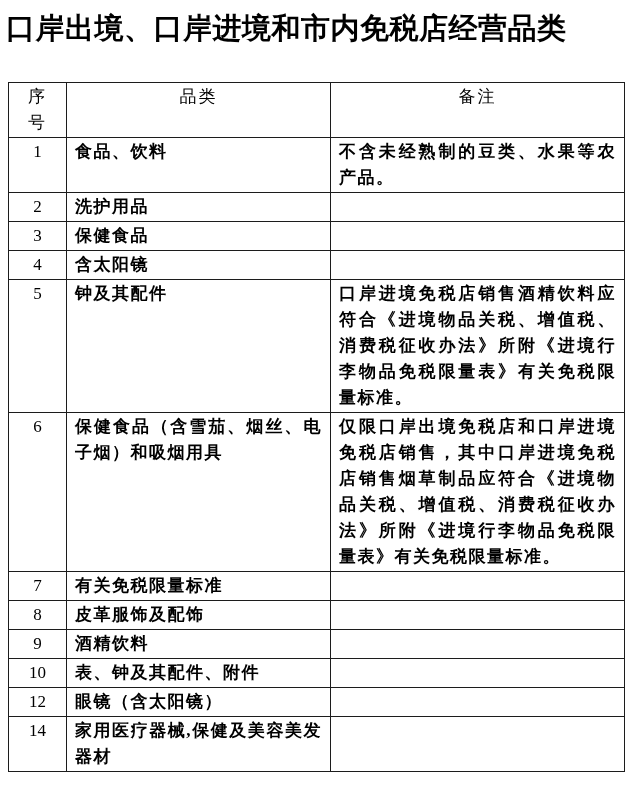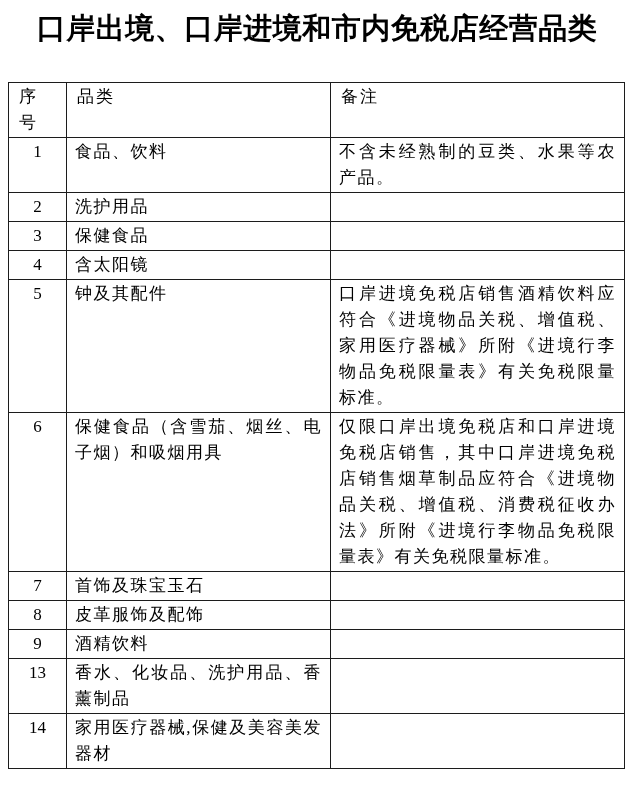--- a/index.html
+++ b/index.html
@@ -18,21 +18,21 @@
     width: 634px;
     height: 796px;
     background: #ffffff;
     position: relative;
   }
   .doc-title {
     margin: 8px 6px 0 6px;
     font-size: 29px;
     line-height: 40px;
     font-weight: bold;
-    text-align: center;
+    text-align: left;
     letter-spacing: 0.5px;
     white-space: nowrap;
   }
   table.category-table {
     border-collapse: collapse;
     table-layout: fixed;
     margin: 34px 0 0 8px;
     width: 617px;
     background: #ffffff;
   }
@@ -44,35 +44,36 @@
     border: 1px solid #1c1c1c;
     font-size: 17px;
     line-height: 26px;
     vertical-align: top;
     padding: 1px 8px;
     word-break: break-all;
     overflow: hidden;
   }
   .category-table th {
     font-weight: normal;
-    text-align: left;
+    text-align: center;
     padding: 1px 10px;
     letter-spacing: 2px;
     height: 26px;
   }
   .category-table td.col-no {
     text-align: center;
     padding: 1px 2px;
     letter-spacing: 0;
   }
   .category-table td.col-cat,
   .category-table td.col-remark {
     text-align: justify;
     text-justify: inter-character;
     letter-spacing: 1.5px;
+    font-weight: bold;
   }
 </style>
 </head>
 <body>
 
 <div class="page">
 
   <h1 class="doc-title">口岸出境、口岸进境和市内免税店经营品类</h1>
 
   <table class="category-table">
@@ -105,45 +106,50 @@
           <td class="col-remark"></td>
         </tr>
         <tr>
           <td class="col-no">4</td>
           <td class="col-cat">含太阳镜</td>
           <td class="col-remark"></td>
         </tr>
         <tr>
           <td class="col-no">5</td>
           <td class="col-cat">钟及其配件</td>
-          <td class="col-remark">口岸进境免税店销售酒精饮料应符合《进境物品关税、增值税、家用医疗器械》所附《进境行李物品免税限量表》有关免税限量标准。</td>
+          <td class="col-remark">口岸进境免税店销售酒精饮料应符合《进境物品关税、增值税、消费税征收办法》所附《进境行李物品免税限量表》有关免税限量标准。</td>
         </tr>
         <tr>
           <td class="col-no">6</td>
           <td class="col-cat">保健食品（含雪茄、烟丝、电子烟）和吸烟用具</td>
           <td class="col-remark">仅限口岸出境免税店和口岸进境免税店销售，其中口岸进境免税店销售烟草制品应符合《进境物品关税、增值税、消费税征收办法》所附《进境行李物品免税限量表》有关免税限量标准。</td>
         </tr>
         <tr>
           <td class="col-no">7</td>
-          <td class="col-cat">首饰及珠宝玉石</td>
+          <td class="col-cat">有关免税限量标准</td>
           <td class="col-remark"></td>
         </tr>
         <tr>
           <td class="col-no">8</td>
           <td class="col-cat">皮革服饰及配饰</td>
           <td class="col-remark"></td>
         </tr>
         <tr>
           <td class="col-no">9</td>
           <td class="col-cat">酒精饮料</td>
           <td class="col-remark"></td>
         </tr>
         <tr>
-          <td class="col-no">13</td>
-          <td class="col-cat">香水、化妆品、洗护用品、香薰制品</td>
+          <td class="col-no">10</td>
+          <td class="col-cat">表、钟及其配件、附件</td>
+          <td class="col-remark"></td>
+        </tr>
+        <tr>
+          <td class="col-no">12</td>
+          <td class="col-cat">眼镜（含太阳镜）</td>
           <td class="col-remark"></td>
         </tr>
         <tr>
           <td class="col-no">14</td>
           <td class="col-cat">家用医疗器械,保健及美容美发器材</td>
           <td class="col-remark"></td>
         </tr>
       </tbody>
   </table>
 

